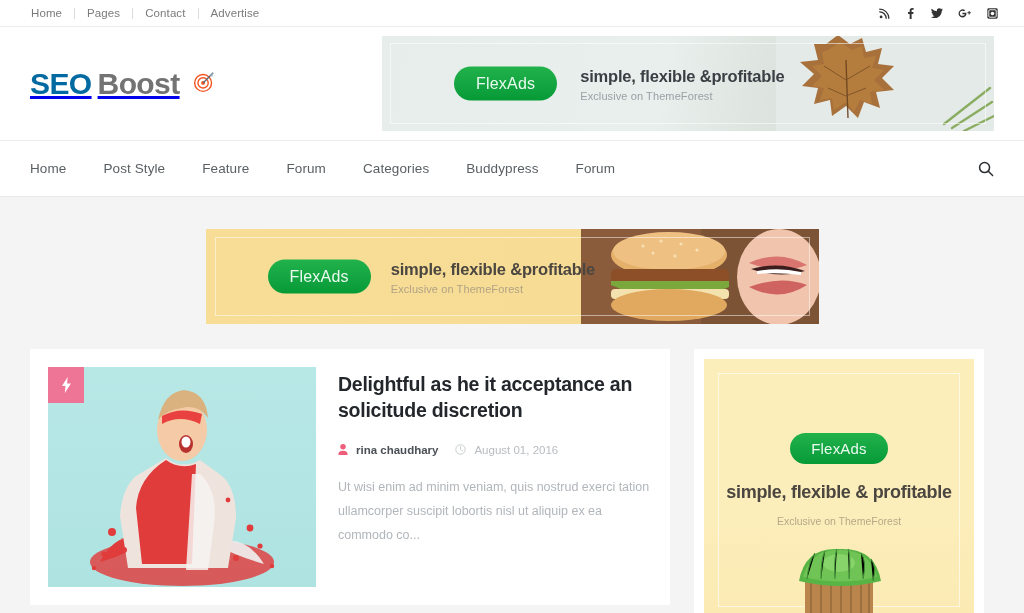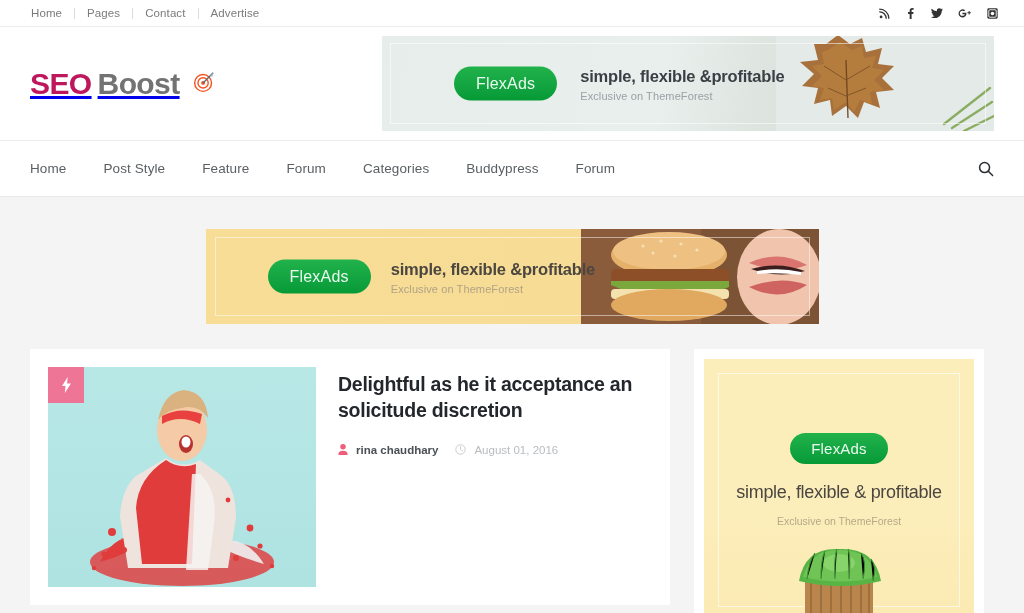--- a/index.html
+++ b/index.html
@@ -34,21 +34,21 @@
   }
   .social svg{ display:block; }
 
   
   .header{
     background:#fff; height:114px; width:100%;
     display:flex; align-items:center; padding:0 30px;
     border-bottom:1px solid #ececec;
   }
   .logo{ display:flex; align-items:center; gap:9px; }
-  .logo .t1{ font-size:30px; font-weight:bold; color:#be185d; letter-spacing:-.6px; }
+  .logo .t1{ font-size:30px; font-weight:bold; color:#0369a1; letter-spacing:-.6px; }
   .logo .t2{ font-size:30px; font-weight:bold; color:#737373; letter-spacing:-.6px; margin-left:-3px;}
   .logo .target{ margin-left:4px; }
 
   
   .headad{
     width:612px; height:95px; margin-left:auto; margin-right:0;
     background:linear-gradient(100deg,#e6edea 0%, #e9efec 46%, #dfe6e2 60%, #c9cfca 100%);
     position:relative; overflow:hidden;
   }
   .headad .inner{
@@ -143,21 +143,21 @@
   
   .widget{ background:#fff; padding:10px; }
   .sidead{
     width:270px; height:262px; position:relative; overflow:hidden;
     background:linear-gradient(180deg,#fceeba 0%,#fceebb 55%,#fbeab2 100%);
     display:flex; flex-direction:column; align-items:center;
   }
   .sidead .inner{ position:absolute; inset:14px; border:1px solid rgba(255,255,255,.62); }
   .sidead .pill{ margin-top:74px; font-size:15px; padding:7px 21px; z-index:3; }
   .sidead h3{
-    margin-top:17px; font-size:18px; font-weight:normal; color:#4b4640;
+    margin-top:17px; font-size:18px; font-weight:bold; color:#4b4640;
     text-align:center; line-height:1.28; letter-spacing:-.3px; z-index:3;
   }
   .sidead p{ margin-top:11px; font-size:10.5px; color:#b9a887; z-index:3; }
   .grass{
     position:absolute; left:50%; bottom:-2px; transform:translateX(-50%);
     z-index:3;
   }
 </style>
 </head>
 <body>
@@ -358,20 +358,21 @@
             <span class="item">
               <span>
                 <svg width="11" height="11" viewBox="0 0 14 14" fill="none" stroke="#c6cacd" stroke-width="1.2">
                     <circle cx="7" cy="7" r="6"></circle>
                     <path d="M7 3.6 V7 L9.4 8.6" stroke-linecap="round"></path>
                   </svg>
               </span>
               <span class="date">August 01, 2016</span>
             </span>
           </div>
+          <p class="excerpt">Ut wisi enim ad minim veniam, quis nostrud exerci tation ullamcorper suscipit lobortis nisl ut aliquip ex ea commodo co...</p>
         </div>
       </div>
 
     </div>
 
     <div class="sidecol">
       <div class="widget">
         <div class="sidead">
           <div class="inner"></div>
           <span class="pill">FlexAds</span>

